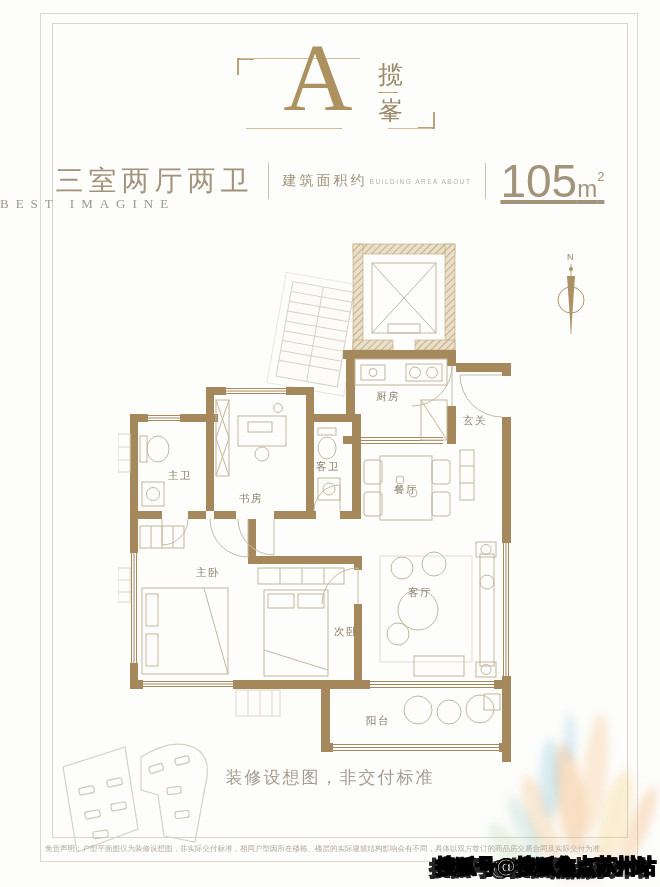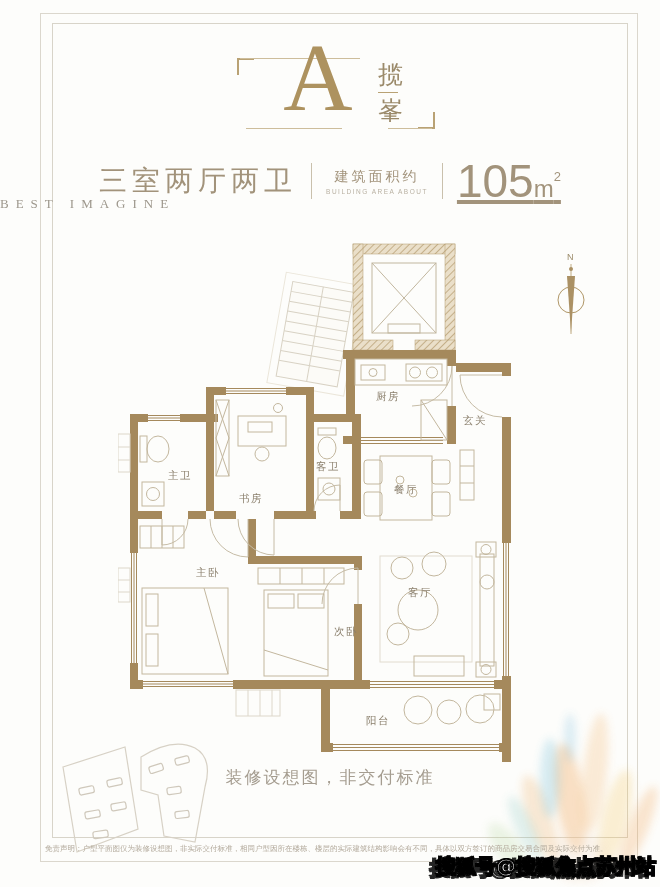--- a/index.html
+++ b/index.html
@@ -20,21 +20,21 @@
       font-family:"Liberation Serif","DejaVu Serif",serif;font-size:96px;line-height:1;
       color:#ad925f;}
   .logo-name{position:absolute;left:352px;top:16px;width:30px;text-align:right;
       font-size:25px;line-height:1.16;color:#9b8a6a;letter-spacing:0;margin-left:21px;}
   .logo-name .nm-div{display:block;width:20px;height:1px;background:#b9a274;margin:3px auto;}
 
   .spec-row{position:absolute;left:0;top:142px;width:660px;height:50px;
       display:flex;align-items:center;justify-content:center;gap:14px;margin-top:14px;}
   .spec-title{font-size:28px;letter-spacing:5px;color:#a2937b;font-weight:500;}
   .v-div{width:1px;height:36px;background:#c9c0ac;}
-  .area-block{display:flex;flex-direction:column;align-items:center;gap:2px;}
+  .area-block{display:flex;flex-direction:row;align-items:center;gap:2px;}
   .area-cn{font-size:14px;letter-spacing:3px;color:#a2937b;}
   .area-en{font-size:6.5px;letter-spacing:1.5px;color:#b9b1a2;}
   .area-num{font-size:46px;color:#a2937b;font-weight:300;line-height:1;text-decoration:underline;}
   .area-num .unit{font-size:24px;}
   .area-num sup{font-size:13px;}
   .tagline{position:absolute;left:0;top:196px;width:560px;text-align:left;
       font-size:13px;letter-spacing:7px;color:#9d978c;font-family:Liberation Serif, serif;}
 
   
   #plan{position:absolute;left:118px;top:238px;}

